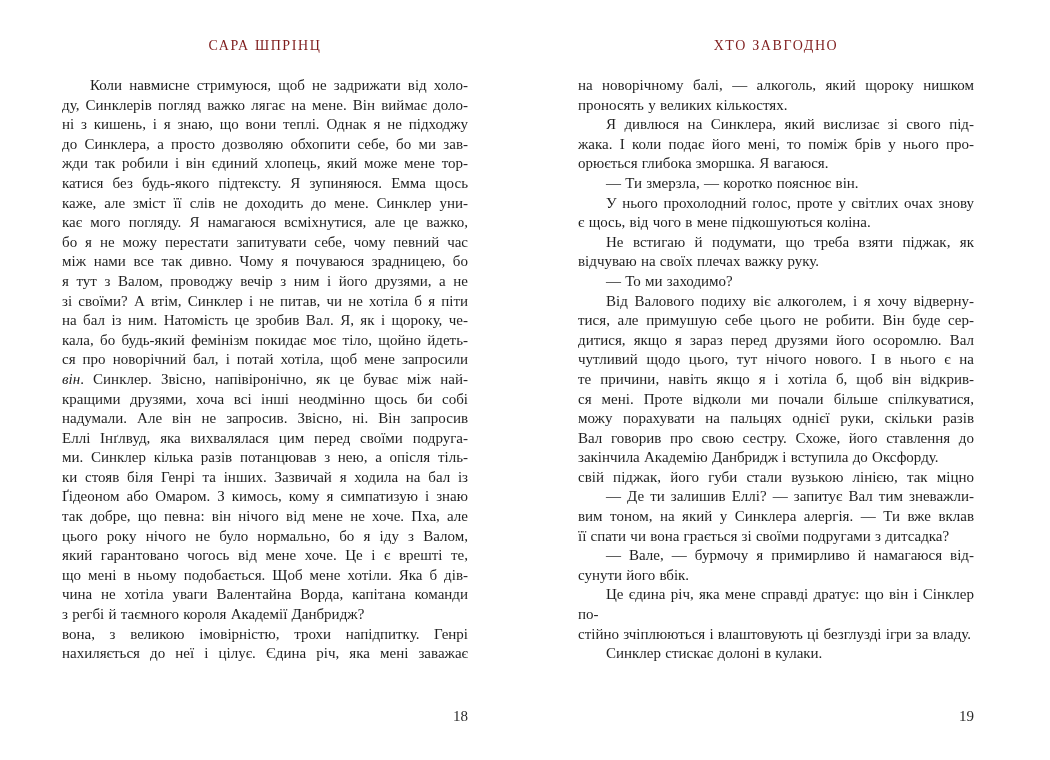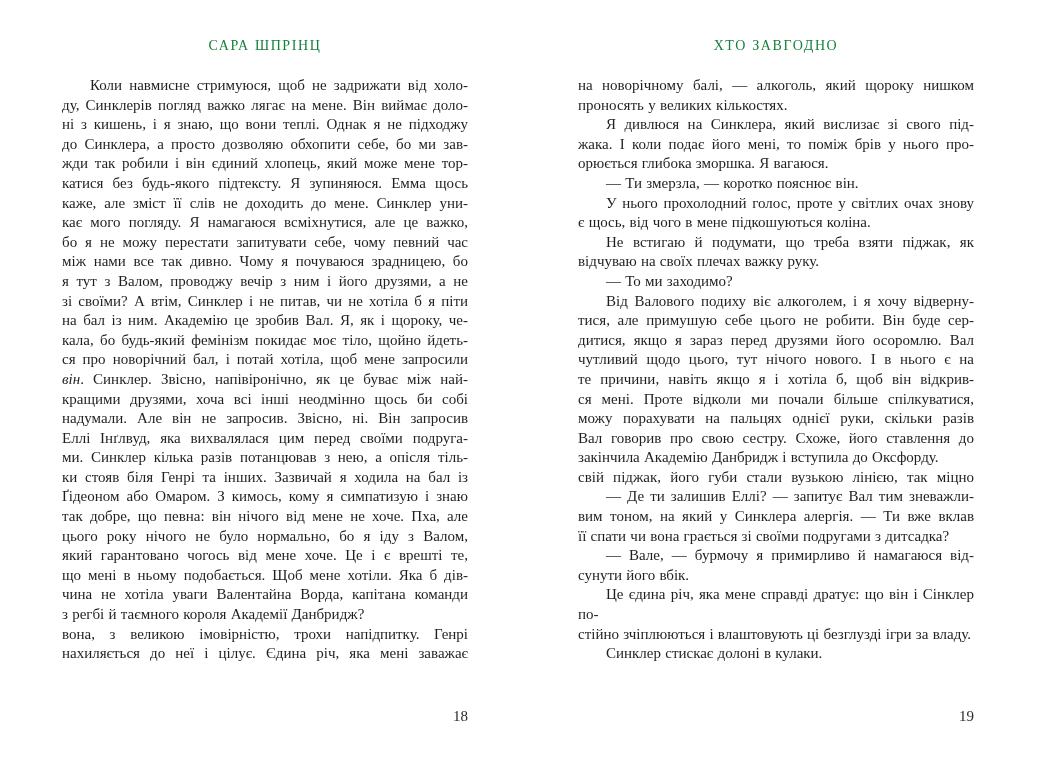--- a/index.html
+++ b/index.html
@@ -29,21 +29,21 @@
   .page-right { left: 578px; width: 396px; }
 
   .running-head {
     position: absolute;
     top: 38px;
     left: 0;
     width: 100%;
     text-align: center;
     font-size: 14px;
     letter-spacing: 1.6px;
-    color: #15803d;
+    color: #7f1d1d;
   }
 
   .page-body {
     position: absolute;
     top: 76px;
     left: 0;
     width: 100%;
   }
   .line {
     font-size: 15px;
@@ -83,21 +83,21 @@
         <div class="line"><span>ні з кишень, і я знаю, що вони теплі. Однак я не підходжу</span></div>
         <div class="line"><span>до Синклера, а просто дозволяю обхопити себе, бо ми зав-</span></div>
         <div class="line"><span>жди так робили і він єдиний хлопець, який може мене тор-</span></div>
         <div class="line"><span>катися без будь-якого підтексту. Я зупиняюся. Емма щось</span></div>
         <div class="line"><span>каже, але зміст її слів не доходить до мене. Синклер уни-</span></div>
         <div class="line"><span>кає мого погляду. Я намагаюся всміхнутися, але це важко,</span></div>
         <div class="line"><span>бо я не можу перестати запитувати себе, чому певний час</span></div>
         <div class="line"><span>між нами все так дивно. Чому я почуваюся зрадницею, бо</span></div>
         <div class="line"><span>я тут з Валом, проводжу вечір з ним і його друзями, а не</span></div>
         <div class="line"><span>зі своїми? А втім, Синклер і не питав, чи не хотіла б я піти</span></div>
-        <div class="line"><span>на бал із ним. Академію це зробив Вал. Я, як і щороку, че-</span></div>
+        <div class="line"><span>на бал із ним. Натомість це зробив Вал. Я, як і щороку, че-</span></div>
         <div class="line"><span>кала, бо будь-який фемінізм покидає моє тіло, щойно йдеть-</span></div>
         <div class="line"><span>ся про новорічний бал, і потай хотіла, щоб мене запросили</span></div>
         <div class="line"><i>він</i><span>. Синклер. Звісно, напівіронічно, як це буває між най-</span></div>
         <div class="line"><span>кращими друзями, хоча всі інші неодмінно щось би собі</span></div>
         <div class="line"><span>надумали. Але він не запросив. Звісно, ні. Він запросив</span></div>
         <div class="line"><span>Еллі Інґлвуд, яка вихвалялася цим перед своїми подруга-</span></div>
         <div class="line"><span>ми. Синклер кілька разів потанцював з нею, а опісля тіль-</span></div>
         <div class="line"><span>ки стояв біля Генрі та інших. Зазвичай я ходила на бал із</span></div>
         <div class="line"><span>Ґідеоном або Омаром. З кимось, кому я симпатизую і знаю</span></div>
         <div class="line"><span>так добре, що певна: він нічого від мене не хоче. Пха, але</span></div>

